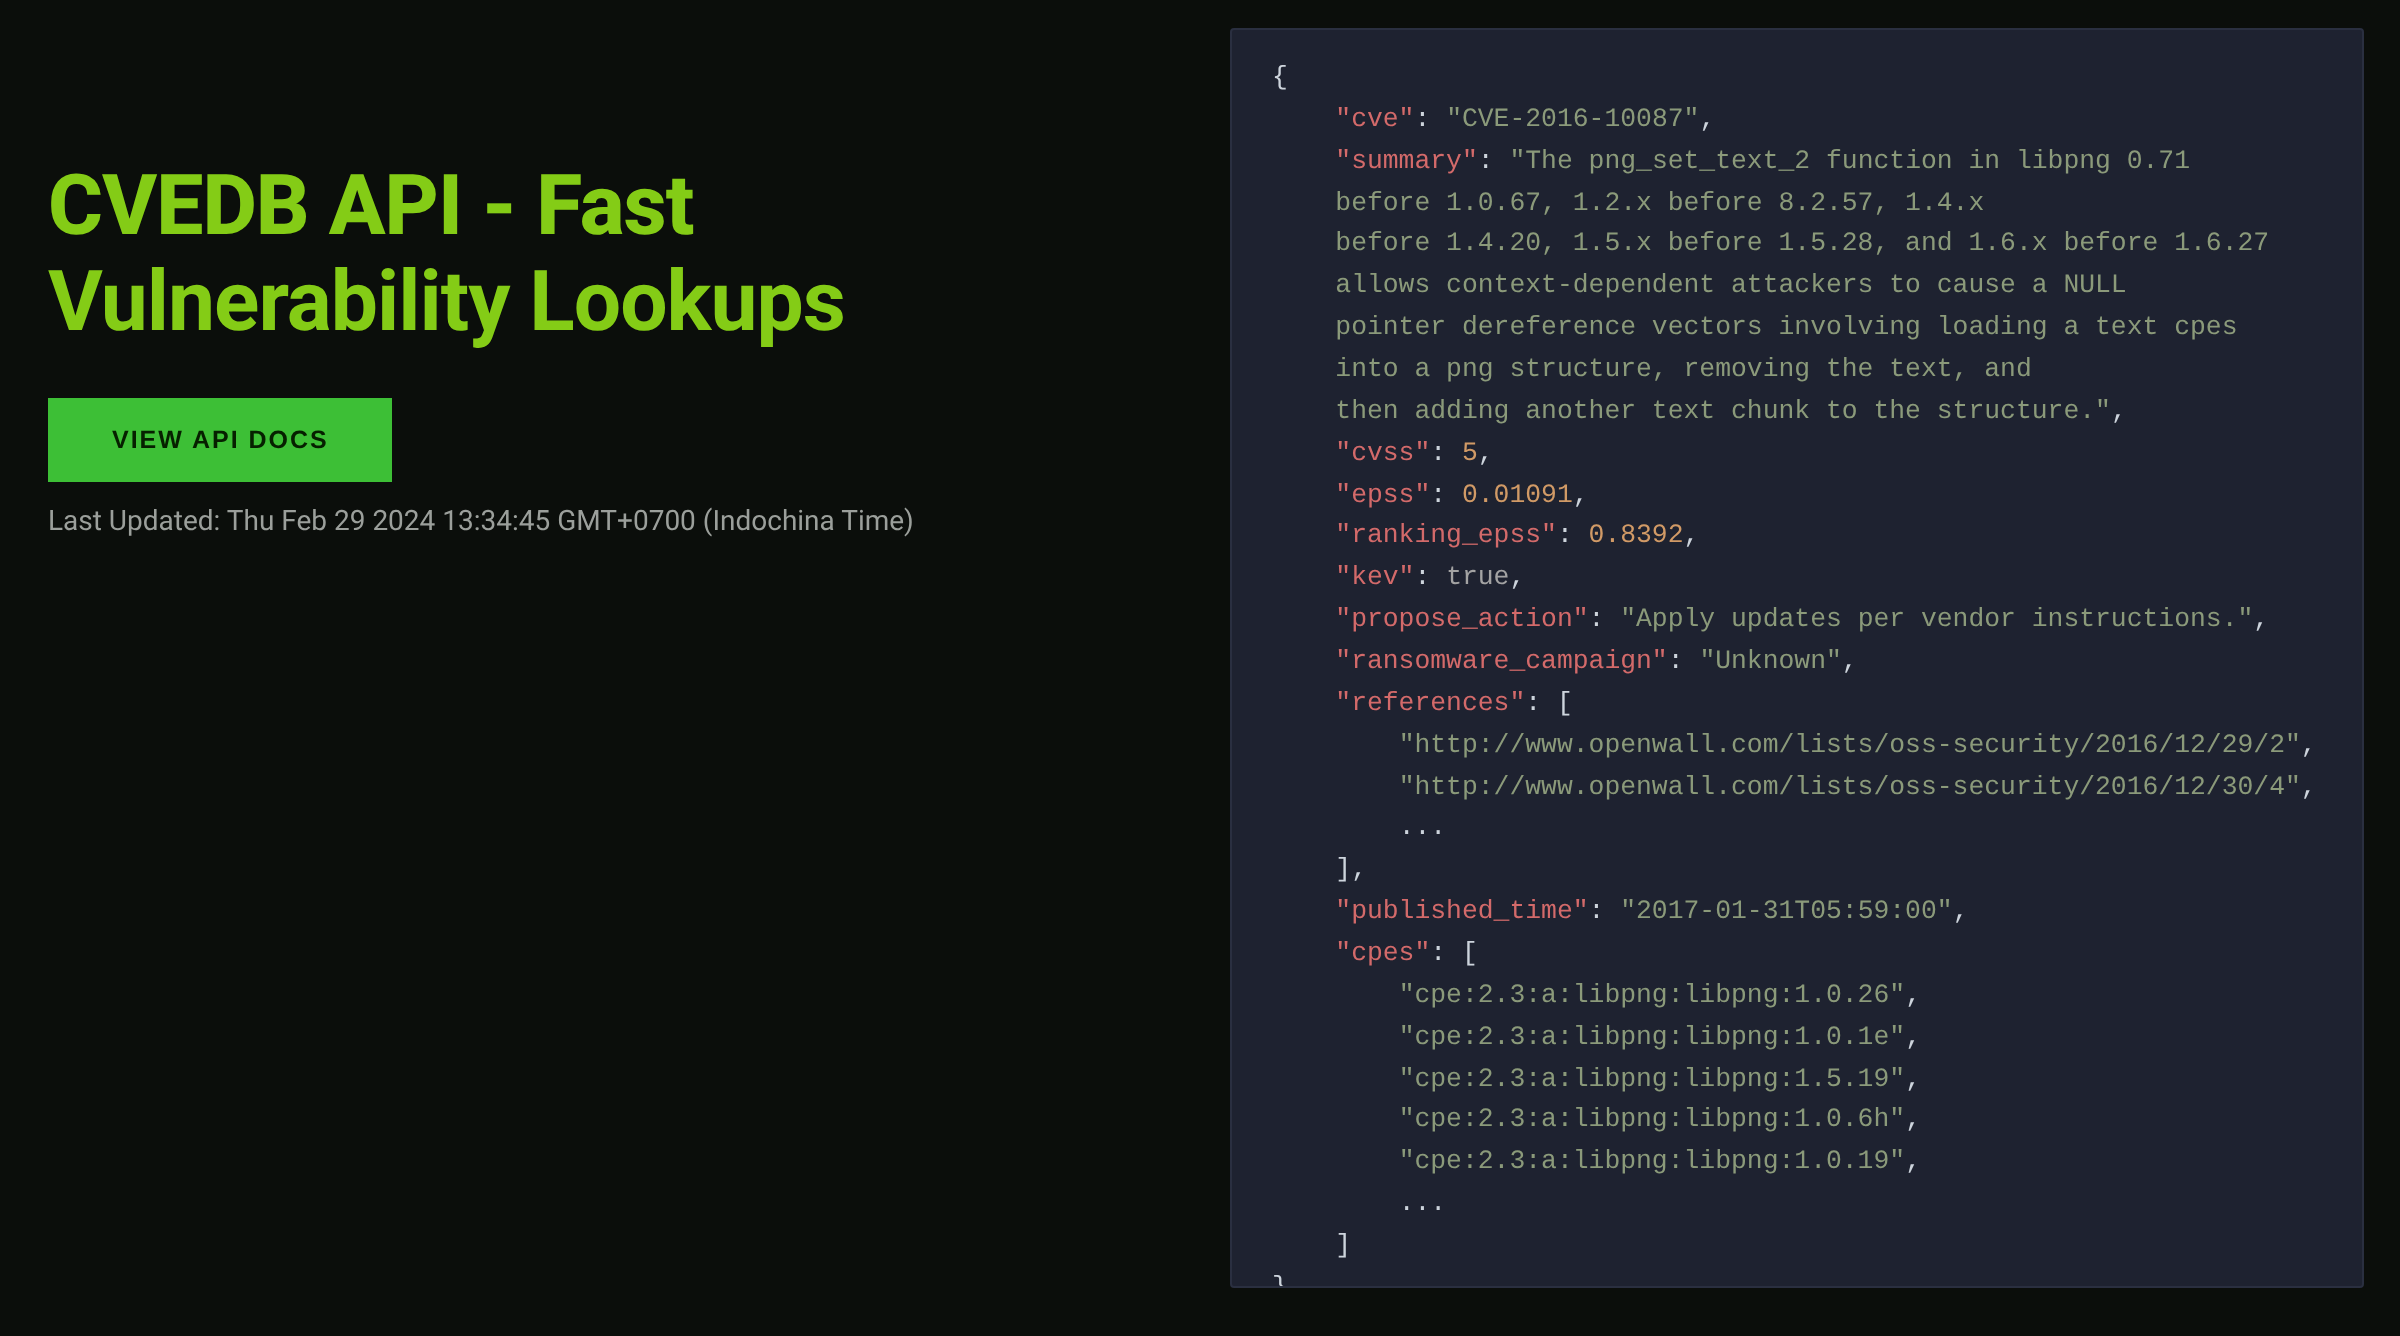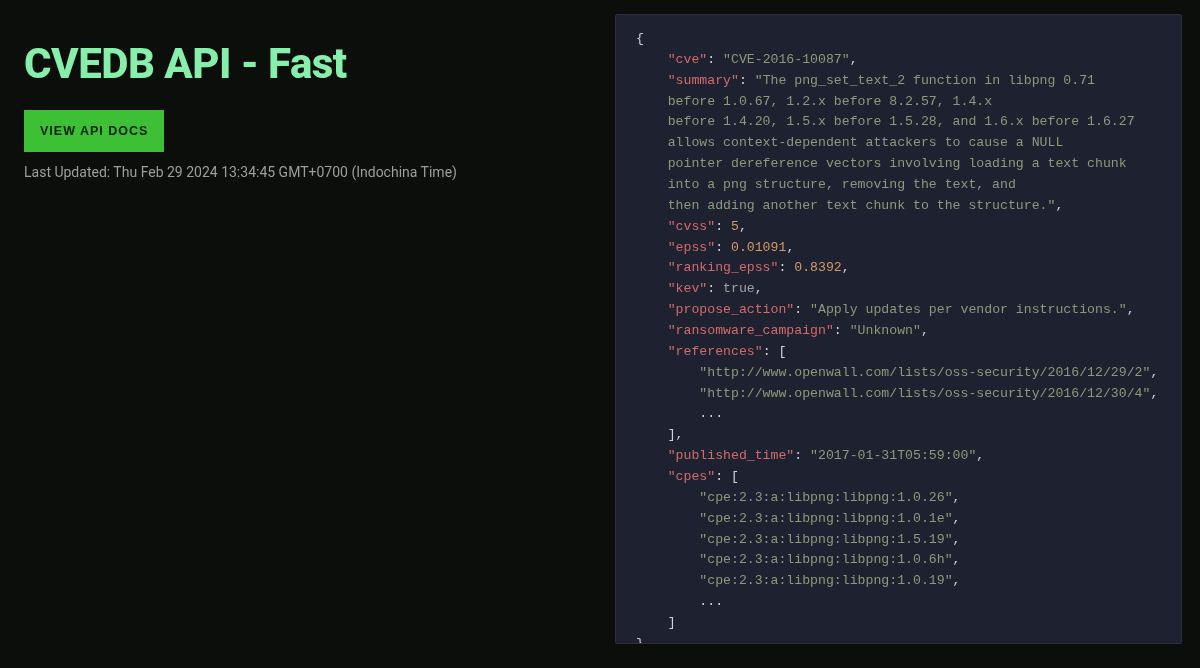--- a/index.html
+++ b/index.html
@@ -13,41 +13,42 @@
     display: flex;
   }
   .left {
     flex: 0 0 615px;
     padding: 40px 36px 40px 24px;
   }
   h1.title {
     font-size: 42px;
     line-height: 1.15;
     font-weight: 700;
-    color: #86efac;
+    color: #84cc16;
     letter-spacing: -0.5px;
     margin-bottom: 22px;
+    margin-top: 40px;
   }
   h1.title .bold-lead {
     font-weight: 800;
   }
   .desc {
     font-size: 15.5px;
     line-height: 1.55;
     color: #9b9f9b;
     margin-bottom: 26px;
   }
   .btn {
     display: inline-block;
     background: #3dbf36;
     color: #062000;
     font-size: 12.5px;
     font-weight: 700;
     letter-spacing: 1px;
-    padding: 14px 16px;
+    padding: 14px 32px;
     border: none;
     cursor: pointer;
   }
   .updated {
     font-size: 14px;
     color: #9b9f9b;
     margin-top: 12px;
   }
   .right {
     flex: 1 1 auto;
@@ -71,33 +72,34 @@
   .n   { color: #d19a66; }   
   .b   { color: #a3a3a3; }   
   .p   { color: #cdd4dc; }   
 </style>
 </head>
 <body>
 
 <div class="left">
   <h1 class="title">
     <span class="bold-lead">CVEDB API - Fast</span><br>
+    <span>Vulnerability Lookups</span>
   </h1>
   <button class="btn">VIEW API DOCS</button>
   <p class="updated">Last Updated: Thu Feb 29 2024 13:34:45 GMT+0700 (Indochina Time)</p>
 </div>
 
 <div class="right">
   <pre class="codebox" id="codebox"><span class="p">{</span>
     <span class="k">"cve"</span><span class="p">: </span><span class="s">"CVE-2016-10087"</span><span class="p">,</span>
     <span class="k">"summary"</span><span class="p">: </span><span class="s">"The png_set_text_2 function in libpng 0.71</span>
     <span class="s">before 1.0.67, 1.2.x before 8.2.57, 1.4.x</span>
     <span class="s">before 1.4.20, 1.5.x before 1.5.28, and 1.6.x before 1.6.27</span>
     <span class="s">allows context-dependent attackers to cause a NULL</span>
-    <span class="s">pointer dereference vectors involving loading a text chunk</span>
+    <span class="s">pointer dereference vectors involving loading a text cpes</span>
     <span class="s">into a png structure, removing the text, and</span>
     <span class="s">then adding another text chunk to the structure."</span><span class="p">,</span>
     <span class="k">"cvss"</span><span class="p">: </span><span class="n">5</span><span class="p">,</span>
     <span class="k">"epss"</span><span class="p">: </span><span class="n">0.01091</span><span class="p">,</span>
     <span class="k">"ranking_epss"</span><span class="p">: </span><span class="n">0.8392</span><span class="p">,</span>
     <span class="k">"kev"</span><span class="p">: </span><span class="b">true</span><span class="p">,</span>
     <span class="k">"propose_action"</span><span class="p">: </span><span class="s">"Apply updates per vendor instructions."</span><span class="p">,</span>
     <span class="k">"ransomware_campaign"</span><span class="p">: </span><span class="s">"Unknown"</span><span class="p">,</span>
     <span class="k">"references"</span><span class="p">: [</span>
         <span class="s">"http://www.openwall.com/lists/oss-security/2016/12/29/2"</span><span class="p">,</span>

